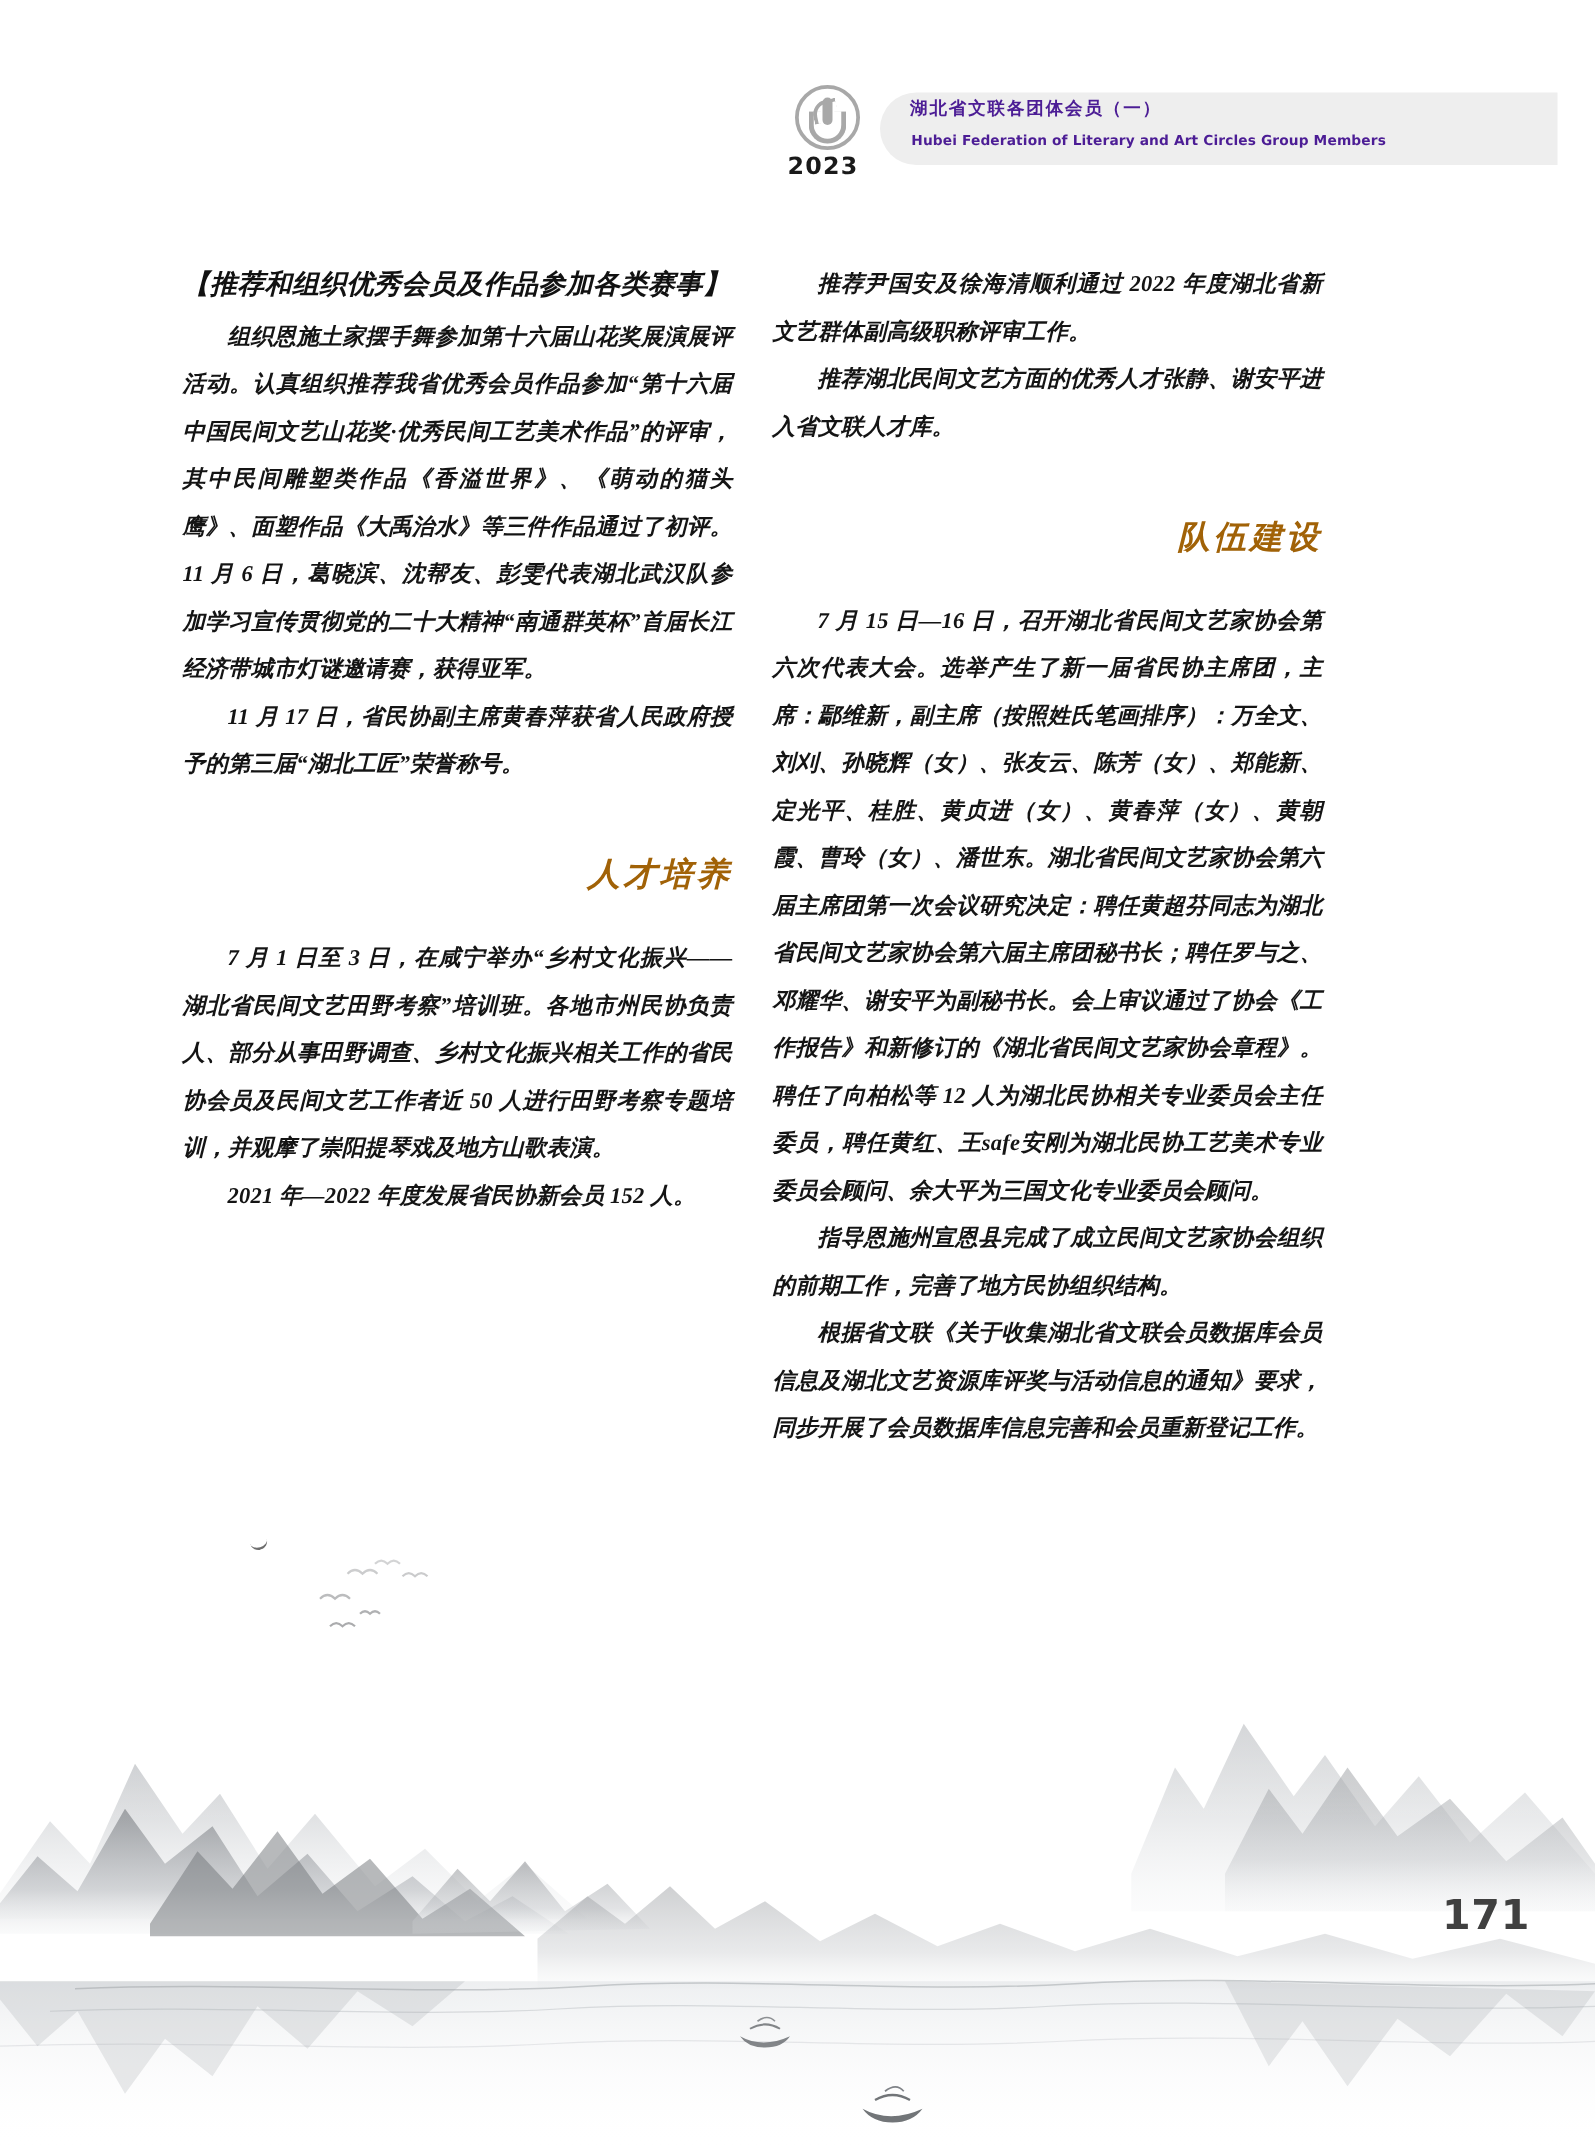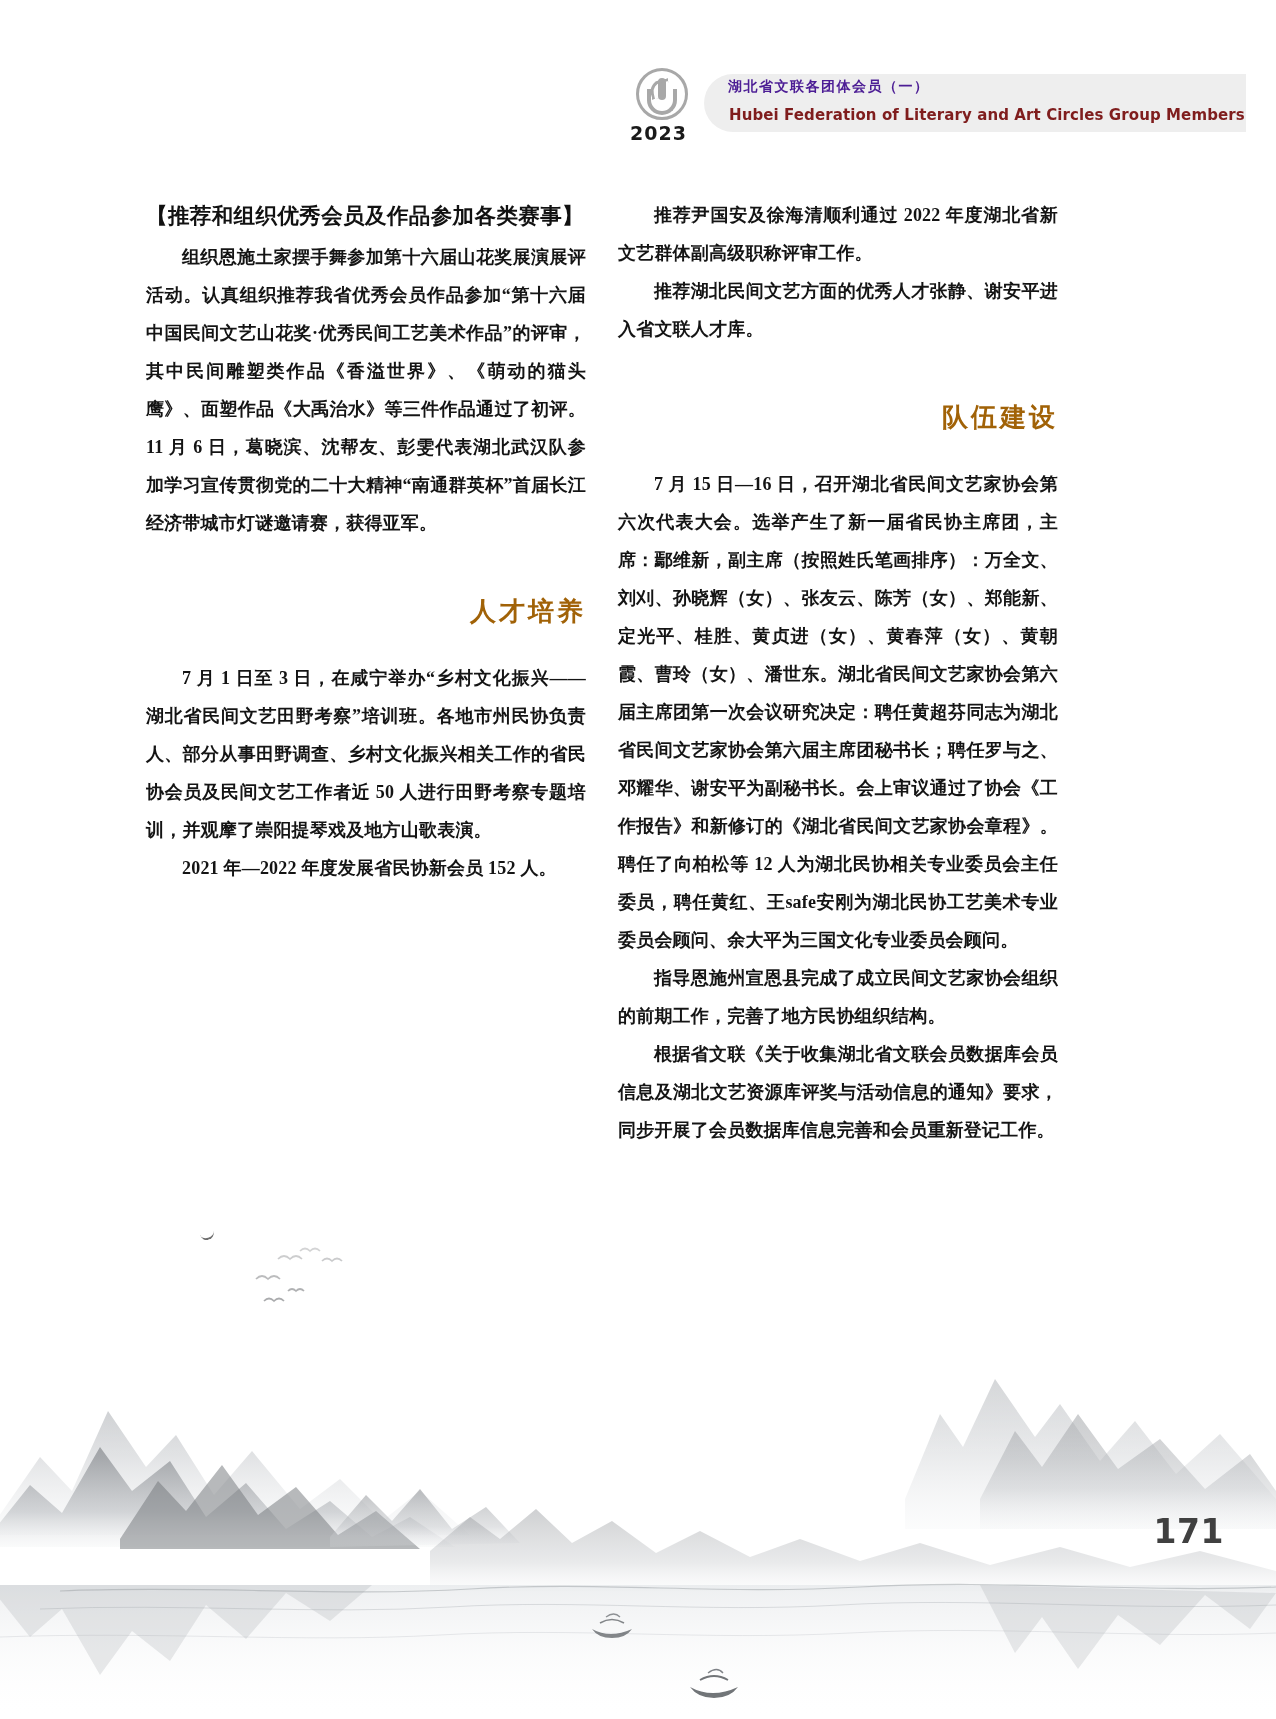--- a/index.html
+++ b/index.html
@@ -116,33 +116,34 @@
     letter-spacing: 1.5px;
     color: #4c1d95;
     white-space: nowrap;
   }
   .header-subtitle {
     position: absolute;
     left: 99px;
     top: 38px;
     font-family: "DejaVu Sans", sans-serif;
     font-weight: bold;
-    font-size: 15px;
+    font-size: 11px;
     letter-spacing: 0.1px;
-    color: #7f1d1d;
+    color: #4c1d95;
     white-space: nowrap;
   }
 
   
   #content {
     position: absolute;
-    top: 196px;
+    top: 208px;
     left: 0;
     width: 1164px;
     height: 1010px;
+    font-style: italic;
   }
   .column {
     position: absolute;
     top: 0;
     width: 440px;
   }
   #left-column  { left: 146px; }
   #right-column { left: 618px; }
 
   .bracket-heading {
@@ -217,20 +218,21 @@
     <div class="header-title">湖北省文联各团体会员（一）</div>
     <div class="header-subtitle">Hubei Federation of Literary and Art Circles Group Members</div>
   </div>
 </div>
 
 <div id="content">
 
   <div class="column" id="left-column">
     <h2 class="bracket-heading">【推荐和组织优秀会员及作品参加各类赛事】</h2>
     <p class="para">组织恩施土家摆手舞参加第十六届山花奖展演展评活动。认真组织推荐我省优秀会员作品参加“第十六届中国民间文艺山花奖·优秀民间工艺美术作品”的评审，其中民间雕塑类作品《香溢世界》、《萌动的猫头鹰》、面塑作品《大禹治水》等三件作品通过了初评。11 月 6 日，葛晓滨、沈帮友、彭雯代表湖北武汉队参加学习宣传贯彻党的二十大精神“南通群英杯”首届长江经济带城市灯谜邀请赛，获得亚军。</p>
+    <p class="para">11 月 17 日，省民协副主席黄春萍获省人民政府授予的第三届“湖北工匠”荣誉称号。</p>
 
     <h2 class="section-heading">人才培养</h2>
     <p class="para">7 月 1 日至 3 日，在咸宁举办“乡村文化振兴——湖北省民间文艺田野考察”培训班。各地市州民协负责人、部分从事田野调查、乡村文化振兴相关工作的省民协会员及民间文艺工作者近 50 人进行田野考察专题培训，并观摩了崇阳提琴戏及地方山歌表演。</p>
     <p class="para">2021 年—2022 年度发展省民协新会员 152 人。</p>
   </div>
 
   <div class="column" id="right-column">
     <p class="para">推荐尹国安及徐海清顺利通过 2022 年度湖北省新文艺群体副高级职称评审工作。</p>
     <p class="para">推荐湖北民间文艺方面的优秀人才张静、谢安平进入省文联人才库。</p>
 

